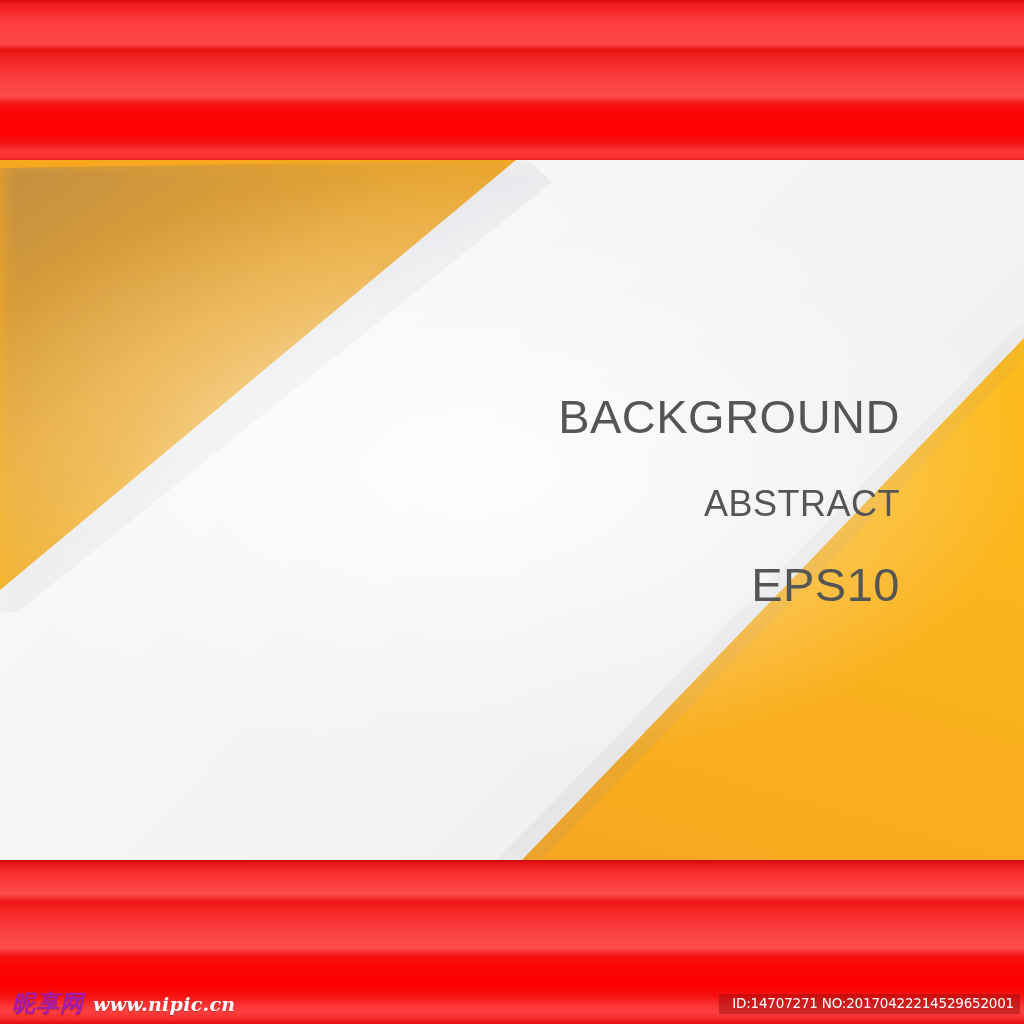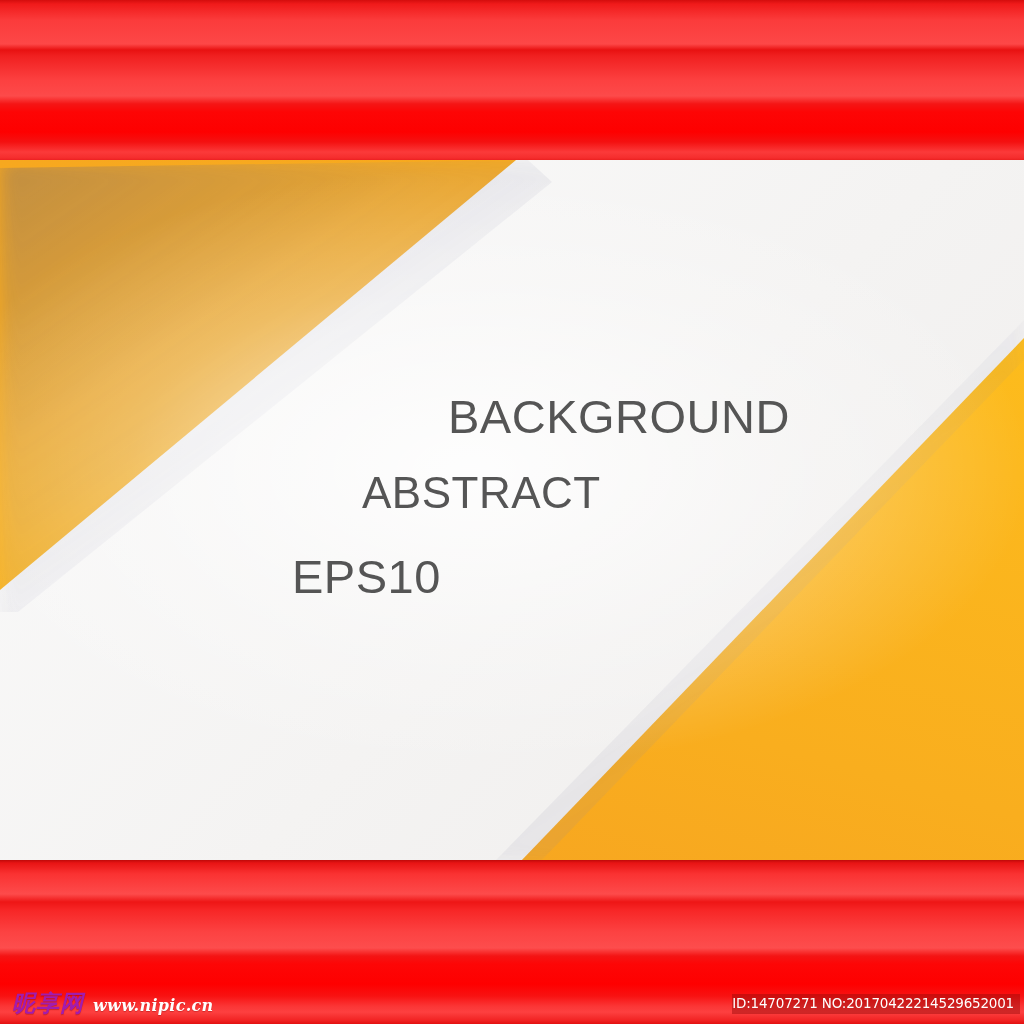--- a/index.html
+++ b/index.html
@@ -157,35 +157,35 @@
   .headline {
     position: absolute;
     left: 0;
     top: 232px;
     width: 900px;
     color: #555555;
     font-family: "Liberation Sans", sans-serif;
     font-weight: 400;
     letter-spacing: 0.5px;
     line-height: 1.08;
-    text-align: left;
+    text-align: right;
     -webkit-font-smoothing: antialiased;
   }
   .headline .line {
     display: block;
     white-space: nowrap;
   }
   .line-1 {
     font-size: 47px;
     padding-left: 448px;
   }
   .line-2 {
-    font-size: 44px;
+    font-size: 36px;
     padding-left: 362px;
-    margin-top: 26px;
+    margin-top: 42px;
   }
   .line-3 {
     font-size: 47px;
     padding-left: 292px;
     margin-top: 36px;
   }
 
   
   .watermark {
     position: absolute;
@@ -207,38 +207,38 @@
     font-size: 23px;
     font-weight: 700;
     font-style: italic;
     color: #a21caf;
     letter-spacing: 1px;
     line-height: 1;
     text-shadow: 0 1px 1px rgba(120,0,0,0.35);
   }
   .wm-url {
     font-family: "DejaVu Serif", serif;
-    font-size: 16px;
+    font-size: 19px;
     font-style: italic;
     font-weight: 700;
     color: #ffffff;
     letter-spacing: 0.3px;
     line-height: 1;
     text-shadow: 0 1px 1px rgba(120,0,0,0.35);
   }
   .wm-id {
     position: absolute;
     right: 4px;
     bottom: 10px;
     background: rgba(150,8,8,0.45);
     color: #ffffff;
     font-family: "DejaVu Sans", sans-serif;
     font-size: 13.5px;
     letter-spacing: -0.2px;
-    padding: 3px 6px 4px 0;
+    padding: 3px 6px 4px 13px;
     line-height: 1;
     white-space: nowrap;
   }
 </style>
 </head>
 <body>
 
 <div id="stage">
 
   <div class="red-band red-band-top"></div>

